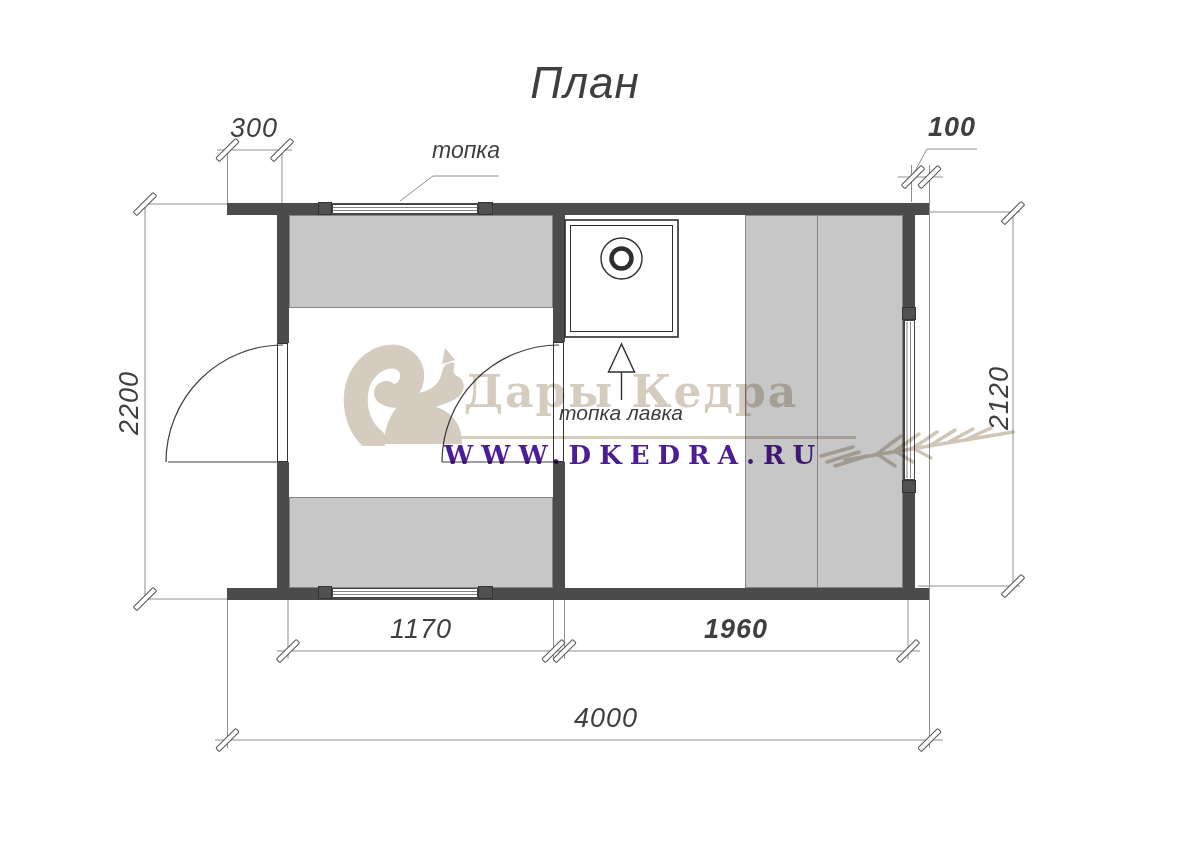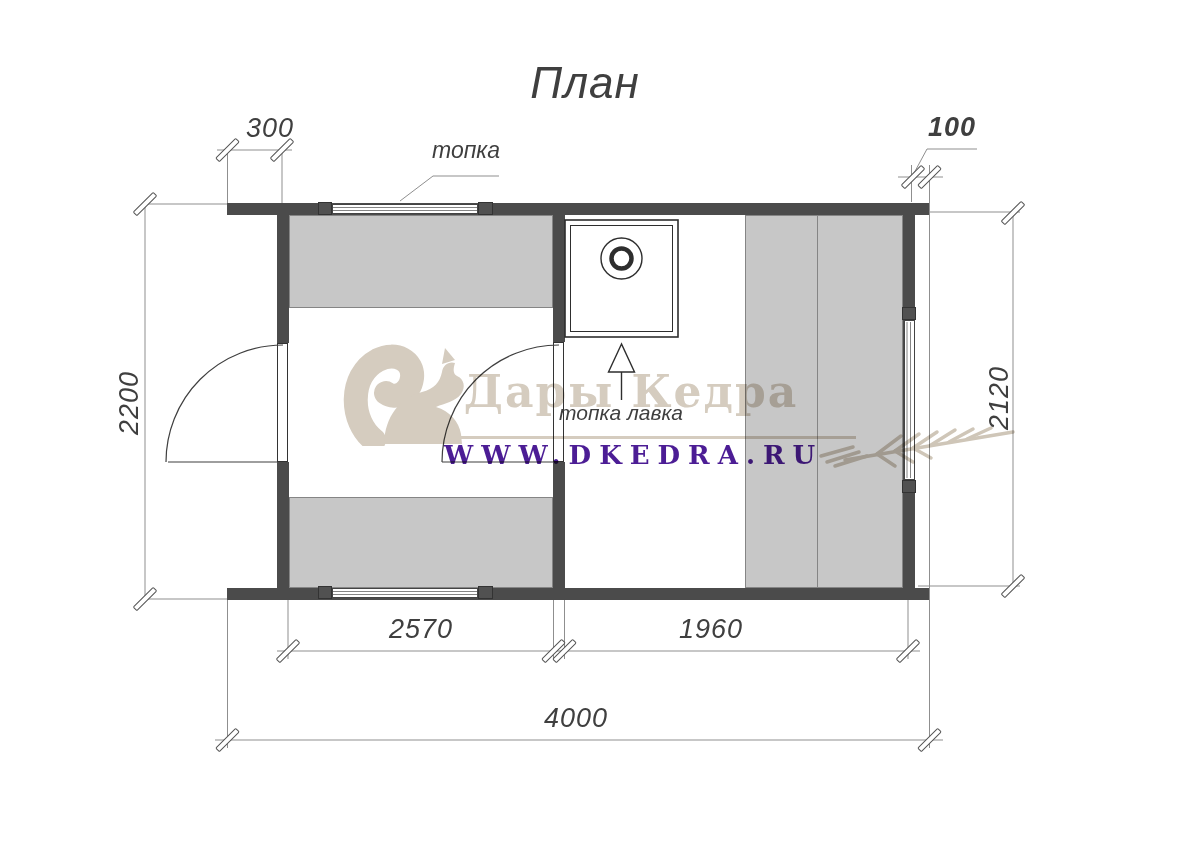--- a/index.html
+++ b/index.html
@@ -136,28 +136,28 @@
       <circle cx="621.5" cy="258.5" r="20.5" stroke-width="1.4" fill="none"></circle>
       <circle cx="621.5" cy="258.5" r="10" stroke-width="4.5" fill="none"></circle>
     </g>
 
     <g stroke="#2e2e2e" stroke-width="1.4" fill="#ffffff">
       <path d="M621.5 400 V372"></path>
       <polygon points="621.5,344 608.5,372 634.5,372"></polygon>
     </g>
   </svg>
 
-  <div class="t dim abs" style="left:214px;top:113px;width:80px;text-align:right;">300</div>
+  <div class="t dim abs" style="left:214px;top:113px;width:80px;">300</div>
   <div class="t dim abs" style="left:912px;top:112px;width:80px;font-weight:bold;">100</div>
   <div class="t lbl abs" style="left:416px;top:137px;width:100px;">топка</div>
   <div class="t dim vert" style="left:129px;top:403px;">2200</div>
   <div class="t dim vert" style="left:999px;top:398px;">2120</div>
-  <div class="t dim abs" style="left:361px;top:614px;width:120px;">2570</div>
-  <div class="t dim abs" style="left:651px;top:614px;width:120px;">1960</div>
-  <div class="t dim abs" style="left:516px;top:703px;width:120px;">4000</div>
+  <div class="t dim abs" style="left:361px;top:614px;width:120px;">1170</div>
+  <div class="t dim abs" style="left:676px;top:614px;width:120px;font-weight:bold;">1960</div>
+  <div class="t dim abs" style="left:546px;top:703px;width:120px;">4000</div>
   <div class="t small abs" style="left:541px;top:401px;width:160px;">топка лавка</div>
 
   <div class="wm">
     <svg class="abs" style="left:338px;top:330px;" width="130" height="116" viewBox="0 0 130 116">
       <g fill="none" stroke="#d5ccbf" stroke-linecap="round">
         <path d="M36 110 C12 92 10 46 40 30 C58 21 76 31 74 48 C72 63 58 70 48 63" stroke-width="24"></path>
       </g>
       <g fill="#d5ccbf" stroke="none">
         <path d="M46 114 C47 86 62 68 84 62 C96 59 102 52 104 42 C105 35 111 31 117 33 C115 39 115 44 119 46 C126 49 128 57 123 64 C117 72 107 73 98 77 C112 81 121 92 123 104 L124 114 Z"></path>
         <path d="M104 34 L107 18 L117 30 Z"></path>

